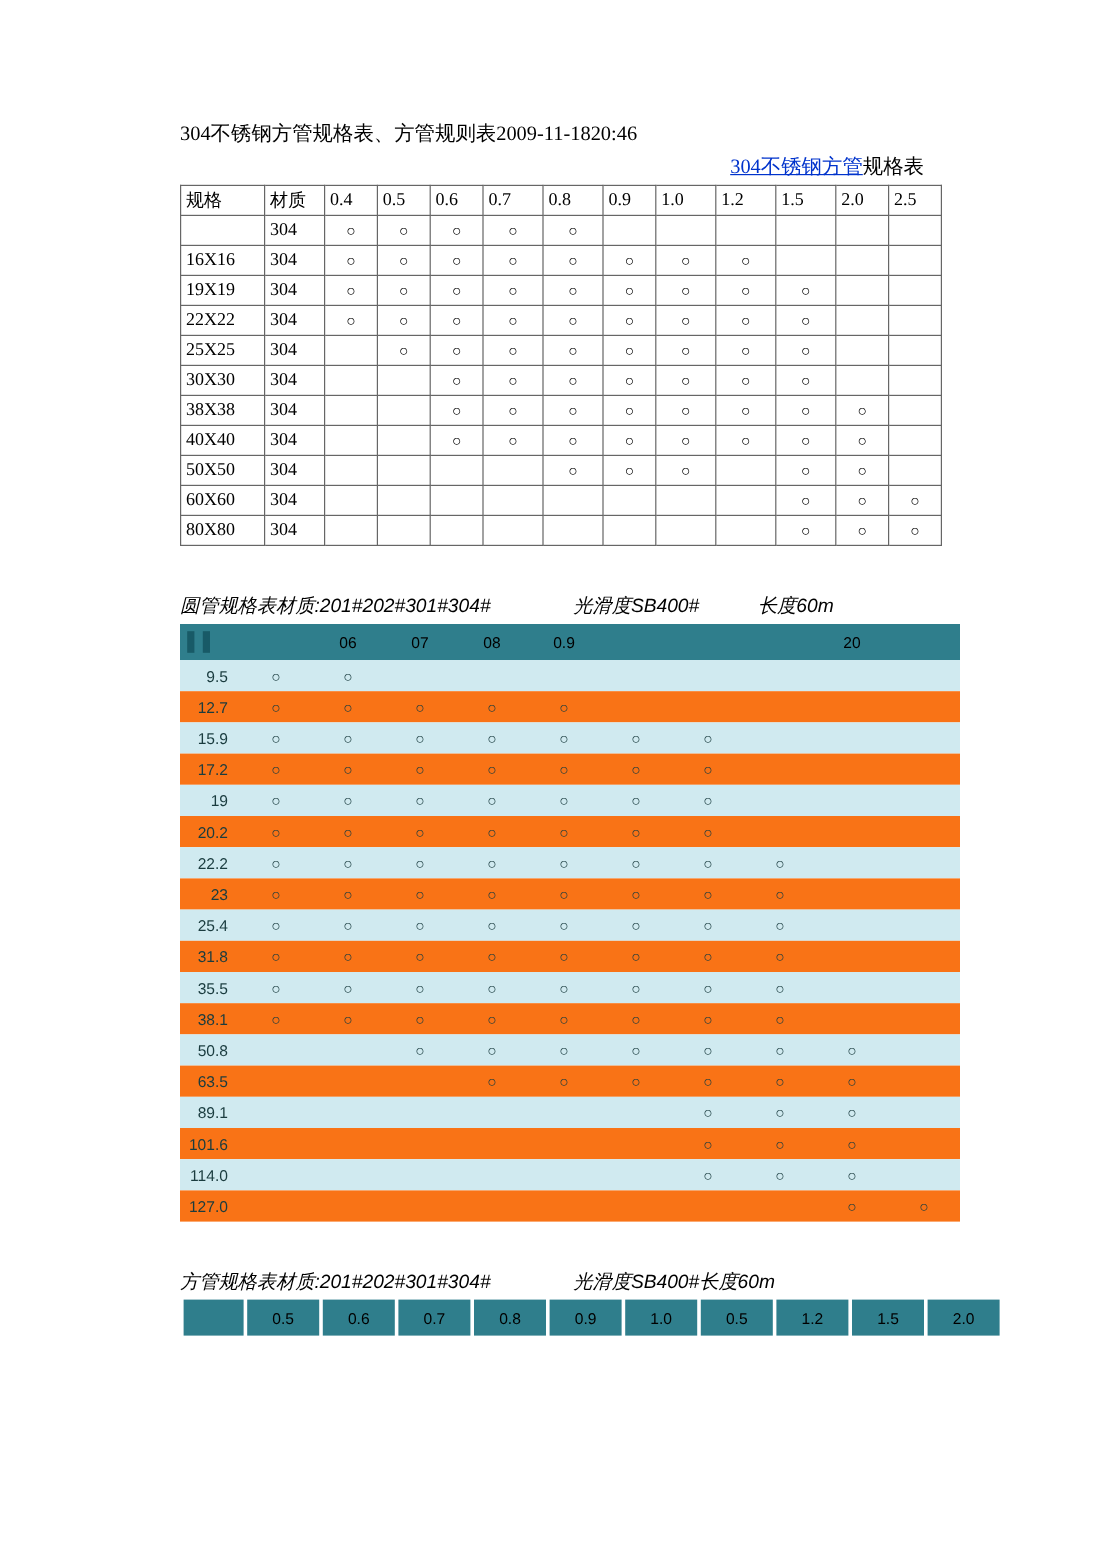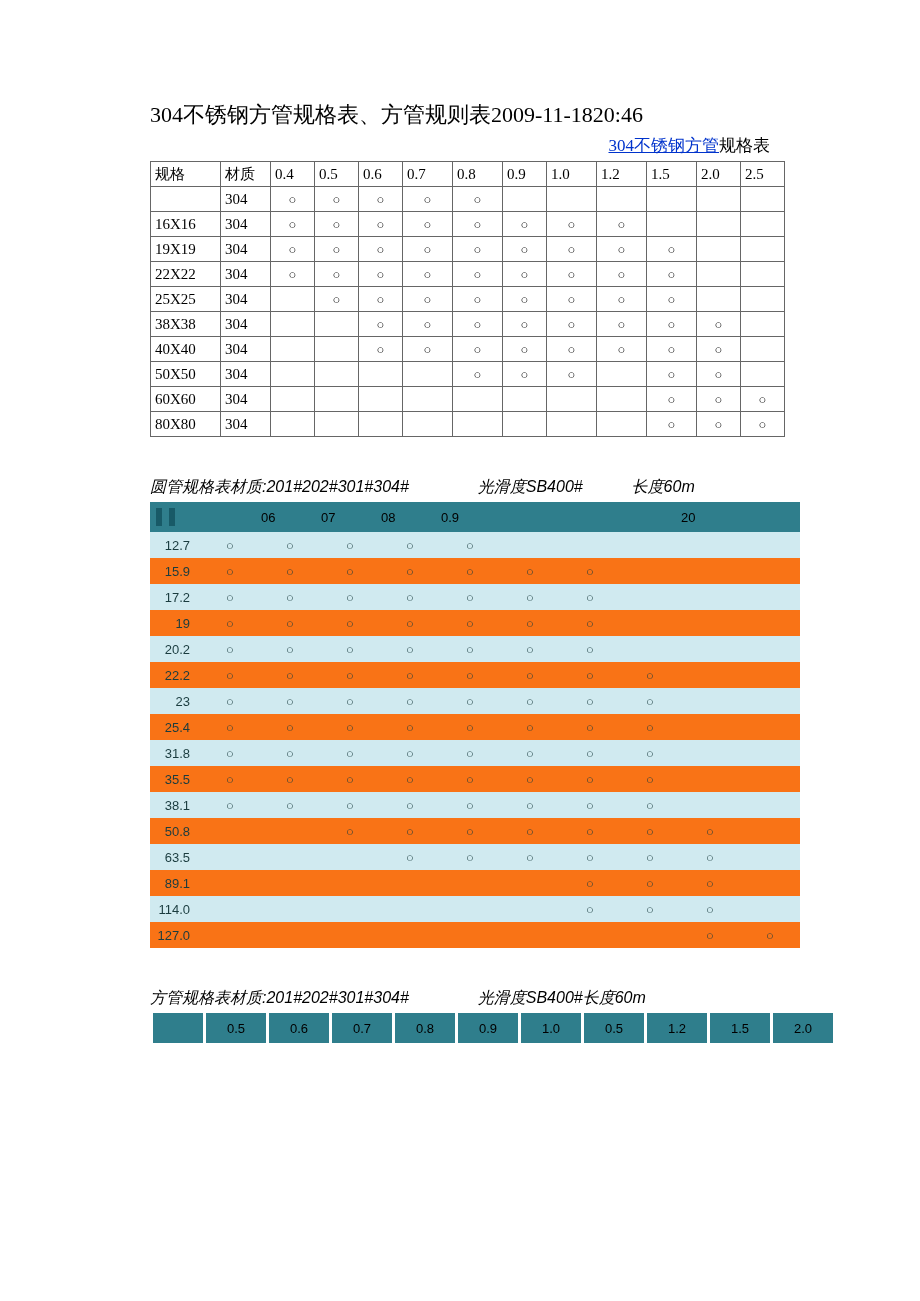--- a/index.html
+++ b/index.html
@@ -5,21 +5,21 @@
   body {
     font-family: "SimSun", "宋体", serif;
     background: #fff;
     margin: 0;
     padding: 100px 150px 40px 150px;
     font-size: 15px;
     color: #000;
     width: 920px;
     box-sizing: border-box;
   }
-  .title-line { font-size: 22px; margin-bottom: 4px; }
+  .title-line { font-size: 17px; margin-bottom: 4px; }
   .subtitle { font-size: 17px; margin-bottom: 4px; text-align: right; }
   .subtitle .link { color: #0033cc; text-decoration: underline; }
   table.spec {
     border-collapse: collapse;
     width: 100%;
     table-layout: fixed;
     margin-top: 2px;
     border-radius: 32px;
   }
   table.spec th, table.spec td {
@@ -40,21 +40,21 @@
   .section-caption span { display:inline-block; }
 
   table.round {
     border-collapse: collapse;
     width: 100%;
     table-layout: fixed;
     font-family: Arial, sans-serif;
     font-size: 13px;
   }
   table.round thead tr { background: #2f7e8c; color: #000; }
-  table.round thead th { height: 28px; font-weight: normal; border: none; text-align:left; }
+  table.round thead th { height: 28px; font-weight: normal; border: none; text-align:center; }
   table.round tbody tr { background: #f97316; }
   table.round tbody tr:nth-child(odd) { background: #d0eaf0; }
   table.round tbody td { height: 24px; border: none; text-align: center; color:#1a3c3f; }
   table.round tbody td:first-child { text-align: right; padding-right: 10px; width: 50px; }
   table.round col.c0 { width: 50px; }
   table.round col.cn { width: 60px; }
 
   table.teal-header {
     border-collapse: separate;
     border-spacing: 3px 0;
@@ -189,20 +189,35 @@
         <td class="mark">○</td>
         <td class="mark">○</td>
         <td class="mark">○</td>
         <td class="mark">○</td>
         <td class="mark">○</td>
         <td class="mark">○</td>
         <td class="mark"></td>
         <td class="mark"></td>
       </tr>
       <tr>
+        <td>30X30</td>
+        <td>304</td>
+        <td class="mark"></td>
+        <td class="mark"></td>
+        <td class="mark">○</td>
+        <td class="mark">○</td>
+        <td class="mark">○</td>
+        <td class="mark">○</td>
+        <td class="mark">○</td>
+        <td class="mark">○</td>
+        <td class="mark">○</td>
+        <td class="mark"></td>
+        <td class="mark"></td>
+      </tr>
+      <tr>
         <td>38X38</td>
         <td>304</td>
         <td class="mark"></td>
         <td class="mark"></td>
         <td class="mark">○</td>
         <td class="mark">○</td>
         <td class="mark">○</td>
         <td class="mark">○</td>
         <td class="mark">○</td>
         <td class="mark">○</td>
@@ -305,20 +320,33 @@
         <th>0.9</th>
         <th></th>
         <th></th>
         <th></th>
         <th>20</th>
         <th></th>
       </tr>
     </thead>
   <tbody id="t2-body">
       <tr>
+        <td>9.5</td>
+        <td>○</td>
+        <td>○</td>
+        <td></td>
+        <td></td>
+        <td></td>
+        <td></td>
+        <td></td>
+        <td></td>
+        <td></td>
+        <td></td>
+      </tr>
+      <tr>
         <td>12.7</td>
         <td>○</td>
         <td>○</td>
         <td>○</td>
         <td>○</td>
         <td>○</td>
         <td></td>
         <td></td>
         <td></td>
         <td></td>
@@ -475,20 +503,33 @@
         <td>○</td>
         <td>○</td>
         <td>○</td>
         <td>○</td>
         <td>○</td>
         <td>○</td>
         <td></td>
       </tr>
       <tr>
         <td>89.1</td>
+        <td></td>
+        <td></td>
+        <td></td>
+        <td></td>
+        <td></td>
+        <td></td>
+        <td>○</td>
+        <td>○</td>
+        <td>○</td>
+        <td></td>
+      </tr>
+      <tr>
+        <td>101.6</td>
         <td></td>
         <td></td>
         <td></td>
         <td></td>
         <td></td>
         <td></td>
         <td>○</td>
         <td>○</td>
         <td>○</td>
         <td></td>

